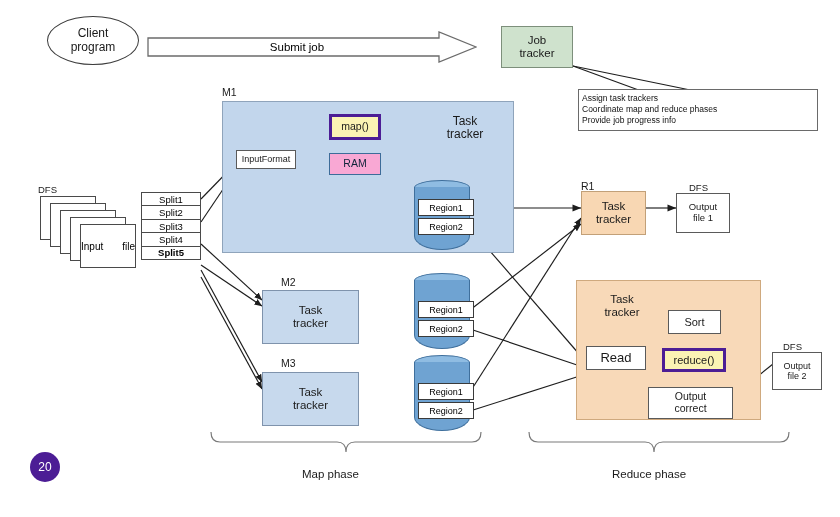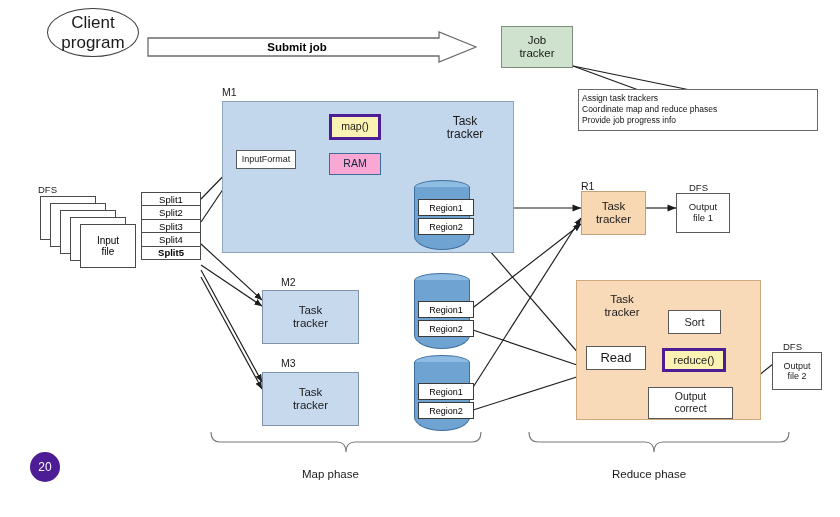--- a/index.html
+++ b/index.html
@@ -93,22 +93,22 @@
   .stack { position: absolute; }
   .stack .sheet {
     position: absolute;
     background: #ffffff;
     border: 1px solid #4a4a4a;
     box-sizing: border-box;
   }
   .stack .sheet.front {
     display: flex;
     align-items: center;
-    justify-content: center;
-    flex-direction: column;
+    justify-content: space-between;
+    flex-direction: row;
   }
   
   .splitlist {
     position: absolute;
     border: 1px solid #4a4a4a;
     background: #ffffff;
     box-sizing: border-box;
     display: flex;
     flex-direction: column;
   }
@@ -242,30 +242,30 @@
     </g>
 
     <g stroke="#7a7a7a" fill="none" stroke-width="1.2">
 
       <path d="M211,432 q0,10 9,10 L337,442 q9,0 9,10 q0,-10 9,-10 L472,442 q9,0 9,-10"></path>
 
       <path d="M529,432 q0,10 9,10 L645,442 q9,0 9,10 q0,-10 9,-10 L780,442 q9,0 9,-10"></path>
     </g>
   </svg>
 
-  <div class="node ellipse" style="left:47px; top:8px; width:92px; height:49px; font-size:17px;">
+  <div class="node ellipse" style="left:47px; top:16px; width:92px; height:49px; font-size:12px;">
     <span>Client</span>
     <span>program</span>
   </div>
 
   <div class="blockarrow" style="left:147px; top:31px; width:330px; height:32px;">
     <svg width="330" height="32" viewBox="0 0 330 32" xmlns="http://www.w3.org/2000/svg">
       <path d="M1,7 L292,7 L292,1 L329,16 L292,31 L292,25 L1,25 Z" fill="#ffffff" stroke="#6b6b6b" stroke-width="1.3" stroke-linejoin="miter"></path>
     </svg>
-    <span class="lbl" style="font-size:11.5px; margin-right:30px;font-weight:bold;">Submit job</span>
+    <span class="lbl" style="font-size:11.5px; margin-right:30px;">Submit job</span>
   </div>
 
   <div class="node box-green" style="left:501px; top:26px; width:72px; height:42px; font-size:11.5px; flex-direction:column;">
     <span>Job</span>
     <span>tracker</span>
   </div>
 
   <div class="noteboxes" style="left:578px; top:89px; width:240px; height:42px; font-size:8.5px;">
     <div>Assign task trackers</div>
     <div>Coordinate map and reduce phases</div>

